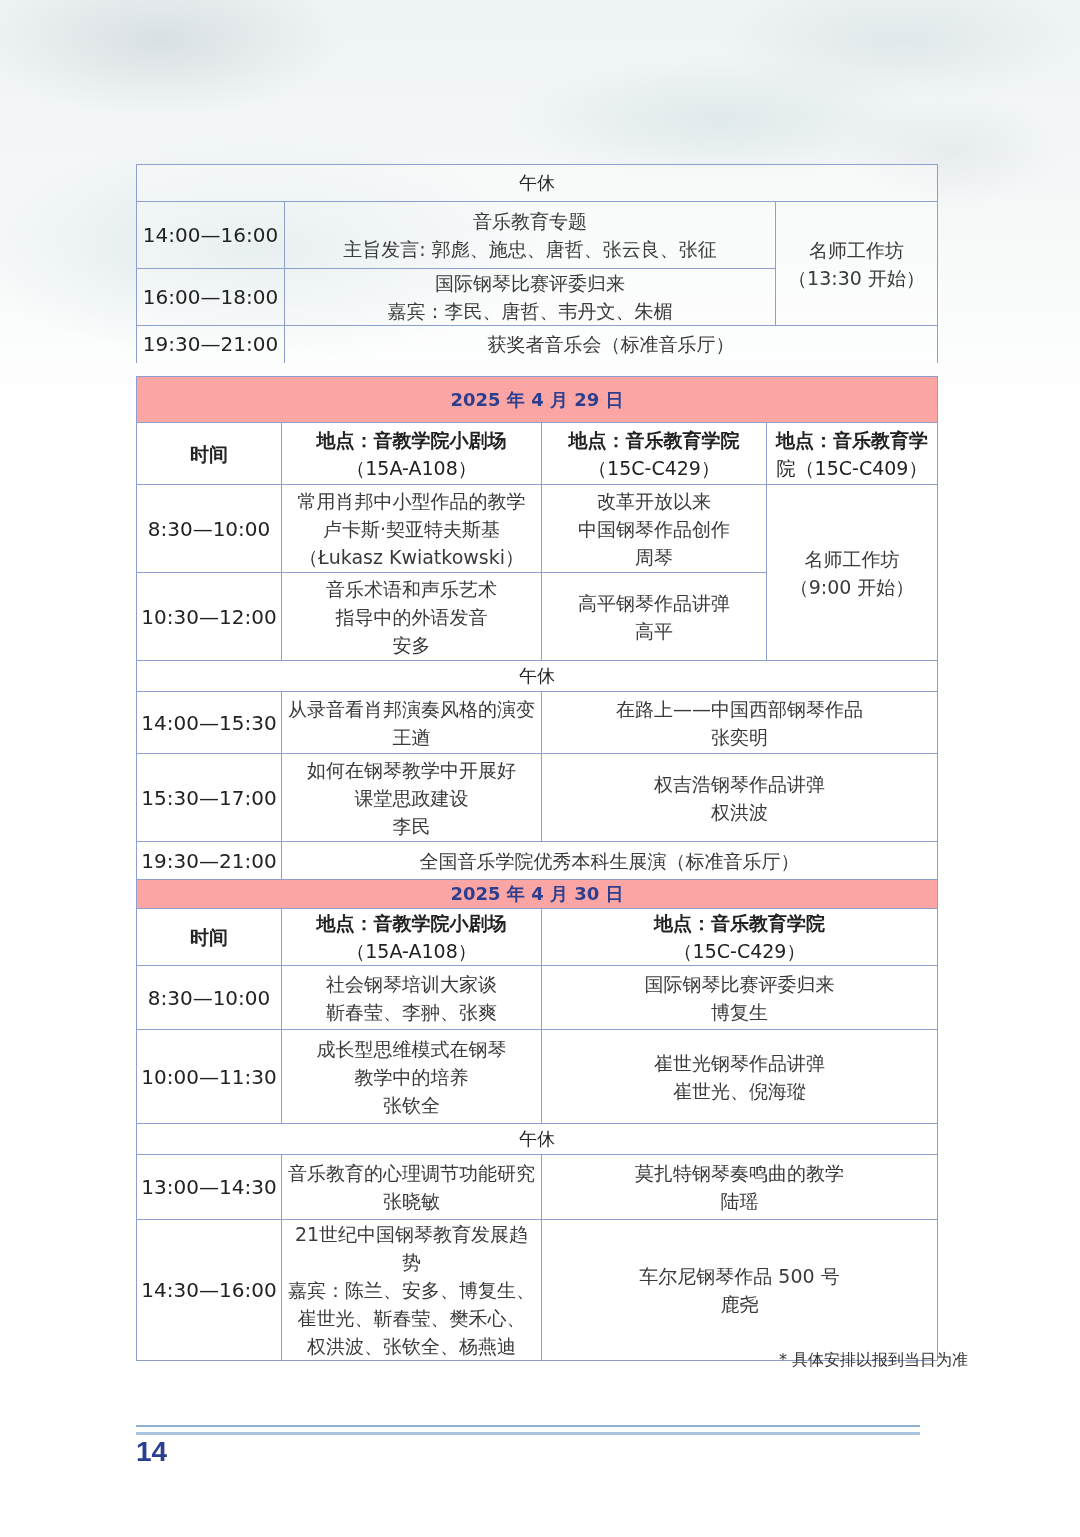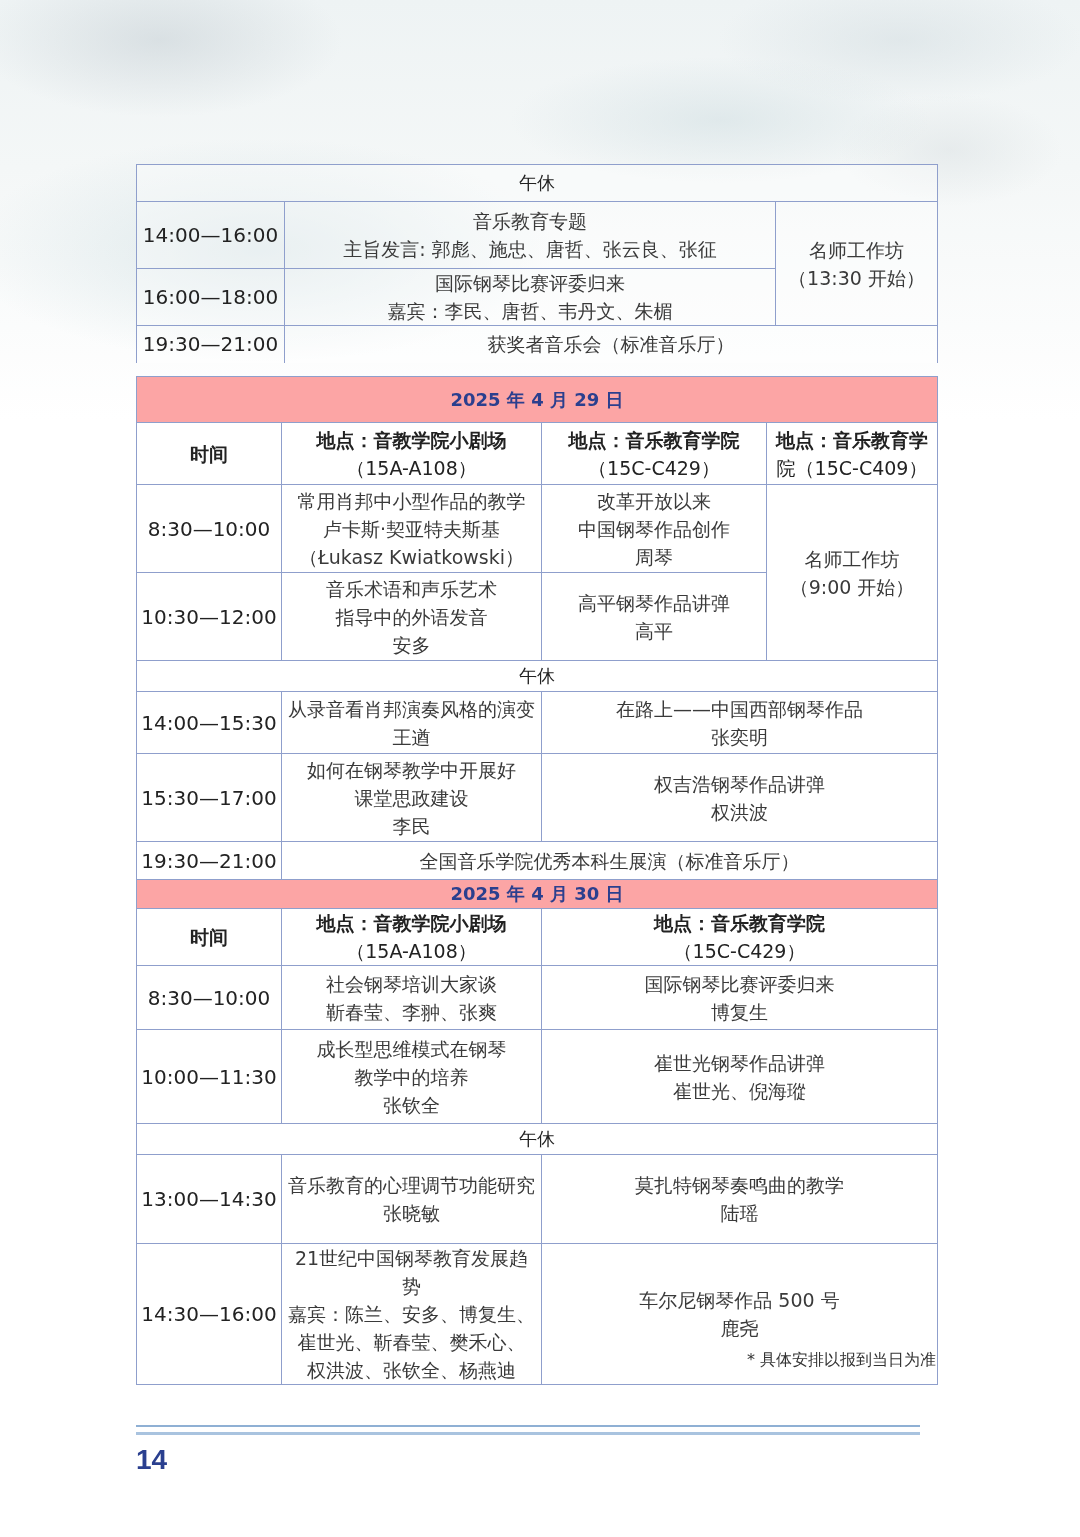--- a/index.html
+++ b/index.html
@@ -37,33 +37,32 @@
   }
   .tbl td.lunch { font-weight: normal; color: #222; font-size: 18px; }
   .t1 { top: 164px; }
   .t1 tr.last td { border-bottom: none; }
   .t1 td { background: rgba(255,255,255,0.35); }
   .t2 { top: 376px; }
   .t2 td { background: #ffffff; }
   .t2 td.date { background: #fca5a5; }
   .left-text { text-align: center; }
   .note {
-    position: absolute; left: 600px; width: 336px; top: 1350px;
+    position: absolute; left: 632px; width: 336px; top: 1350px;
     text-align: right; font-size: 16px; color: #333; z-index: 1;
   }
   .footer-line1, .footer-line2 {
     position: absolute; left: 136px; width: 784px; height: 2px; background: #8fb0d4; z-index: 1;
   }
   .footer-line1 { top: 1425px; }
   .footer-line2 { top: 1432px; height: 3px; background: #a9c3df; }
   .page-num {
     position: absolute; left: 136px; top: 1436px;
     font-size: 28px; font-weight: bold; color: #2a3f8f; z-index: 1;
     font-family: "Liberation Sans", sans-serif;
-    margin-top: 8px;
   }
 </style>
 </head>
 <body>
 
 <div class="bg-mountains"></div>
 
 <table class="tbl t1">
   <colgroup>
       <col style="width:148px">
@@ -221,21 +220,21 @@
     <td colspan="2">
       <div>崔世光钢琴作品讲弹</div>
       <div>崔世光、倪海瑽</div>
     </td>
   </tr>
   <tr style="height:31px">
     <td colspan="4" class="lunch">午休</td>
   </tr>
   <tr style="height:62px">
     <td class="time">13:00—14:30</td>
-    <td style="padding:16px 2px">
+    <td style="padding:4px 2px">
       <div>音乐教育的心理调节功能研究</div>
       <div>张晓敏</div>
     </td>
     <td colspan="2">
       <div>莫扎特钢琴奏鸣曲的教学</div>
       <div>陆瑶</div>
     </td>
   </tr>
   <tr style="height:116px">
     <td class="time">14:30—16:00</td>

